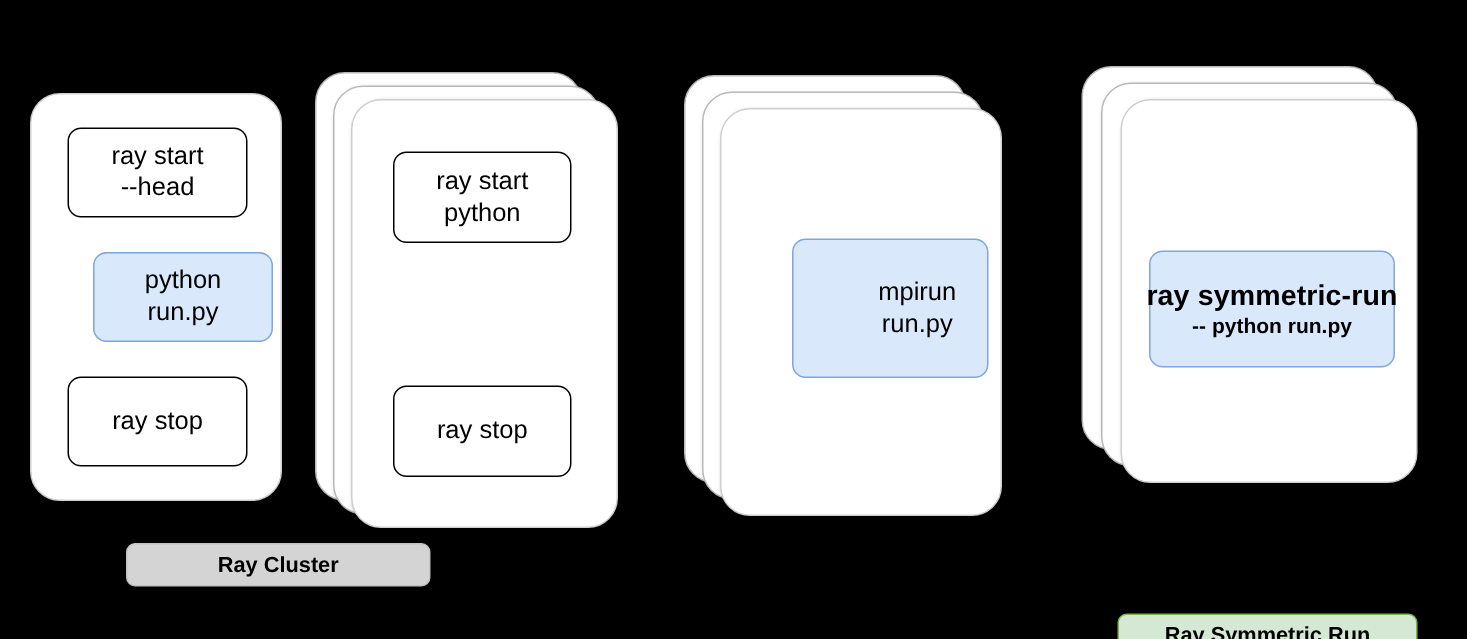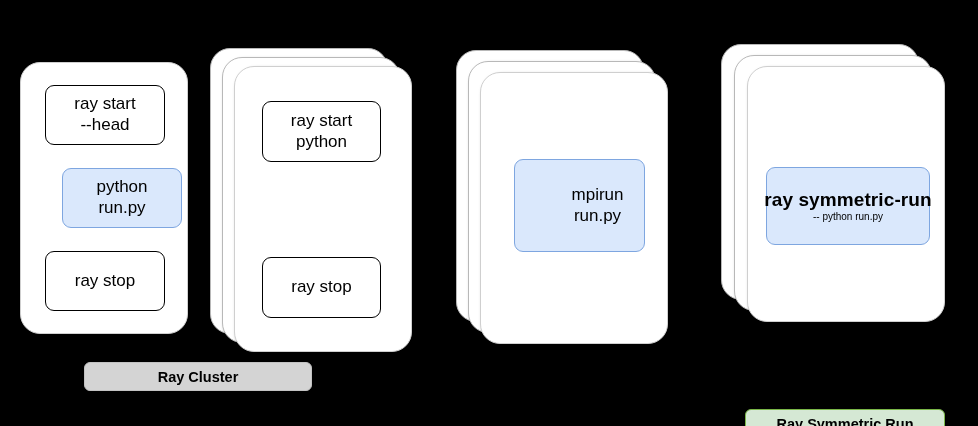--- a/index.html
+++ b/index.html
@@ -50,21 +50,21 @@
     font-size: 17px;
   }
   .cmd.accent {
     background: #dae8fc;
     border: 1.4px solid #7ea6e0;
     font-size: 17px;
   }
   .cmd .l1 { display: block; }
   .cmd .l2 { display: block; }
   .cmd.two-tone .l1 { font-weight: bold; font-size: 19px; letter-spacing: 0.1px; }
-  .cmd.two-tone .l2 { font-weight: normal; font-size: 10px; }
+  .cmd.two-tone .l2 { font-weight: bold; font-size: 14px; }
 
   
   .legend {
     position: absolute;
     box-sizing: border-box;
     border-radius: 6px;
     display: flex;
     align-items: center;
     justify-content: center;
     font-size: 14.5px;
@@ -108,29 +108,29 @@
 
   <div class="cmd plain" style="left:262px; top:101px; width:119px; height:61px;">
     <span class="l1">ray start</span>
     <span class="l2">python</span>
   </div>
 
   <div class="cmd plain" style="left:262px; top:257px; width:119px; height:61px;">
     <span class="l1">ray stop</span>
   </div>
 
-  <div class="legend grey" style="left:84px; top:362px; width:228px; height:29px;">
+  <div class="legend grey" style="left:84px; top:362px; width:203px; height:29px;">
     <span>Ray Cluster</span>
   </div>
 
   <div class="card" style="left:456px; top:50px; width:188px; height:272px;"></div>
   <div class="card" style="left:468px; top:61px; width:188px; height:272px;"></div>
   <div class="card front" style="left:480px; top:72px; width:188px; height:272px;"></div>
 
-  <div class="cmd accent" style="left:514px; top:159px; width:131px; height:93px;padding-left:36px;">
+  <div class="cmd accent" style="left:528px; top:159px; width:131px; height:93px;padding-left:36px;">
     <span class="l1">mpirun</span>
     <span class="l2">run.py</span>
   </div>
 
 
   <div class="card" style="left:721px; top:44px; width:198px; height:256px;"></div>
   <div class="card" style="left:734px; top:55px; width:198px; height:256px;"></div>
   <div class="card front" style="left:747px; top:66px; width:198px; height:256px;"></div>
 
   <div class="cmd accent two-tone" style="left:766px; top:167px; width:164px; height:78px;">

